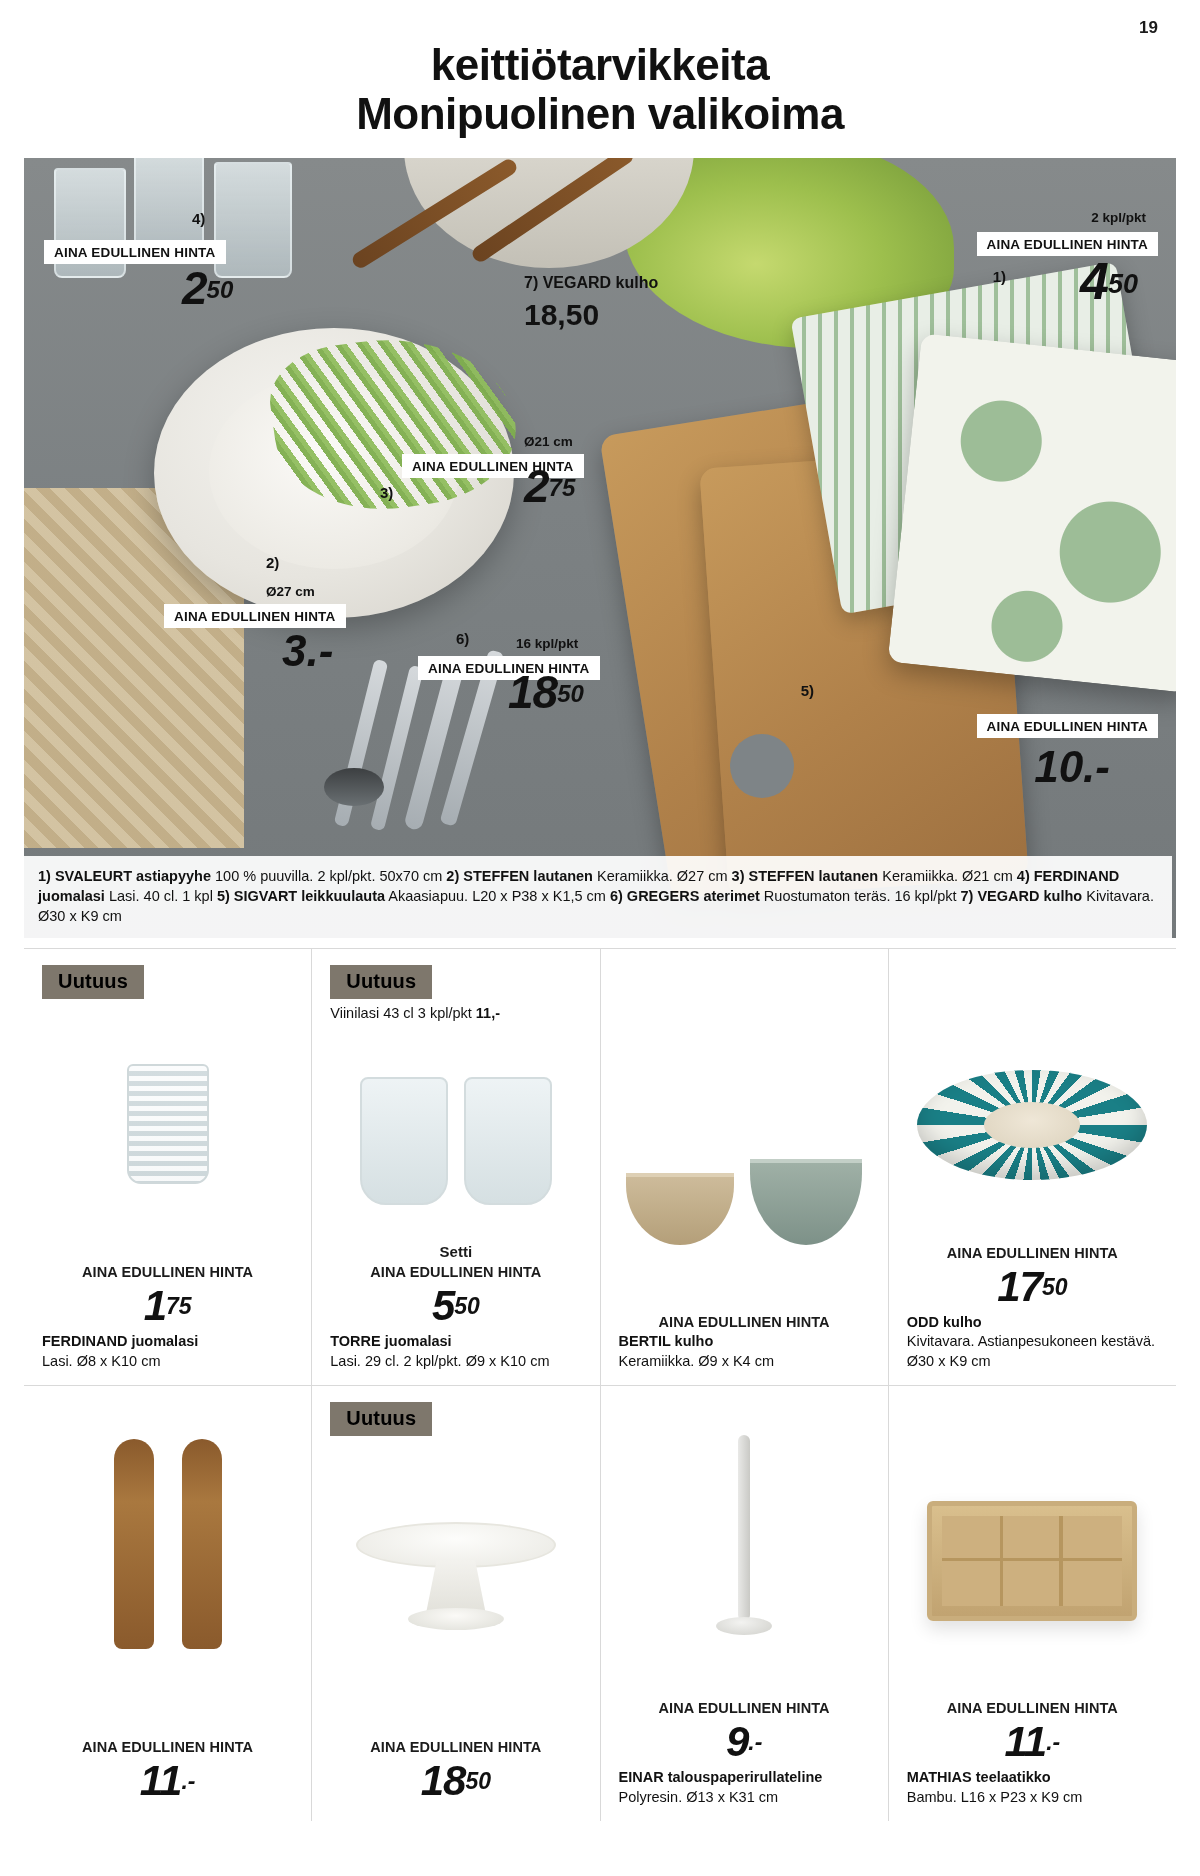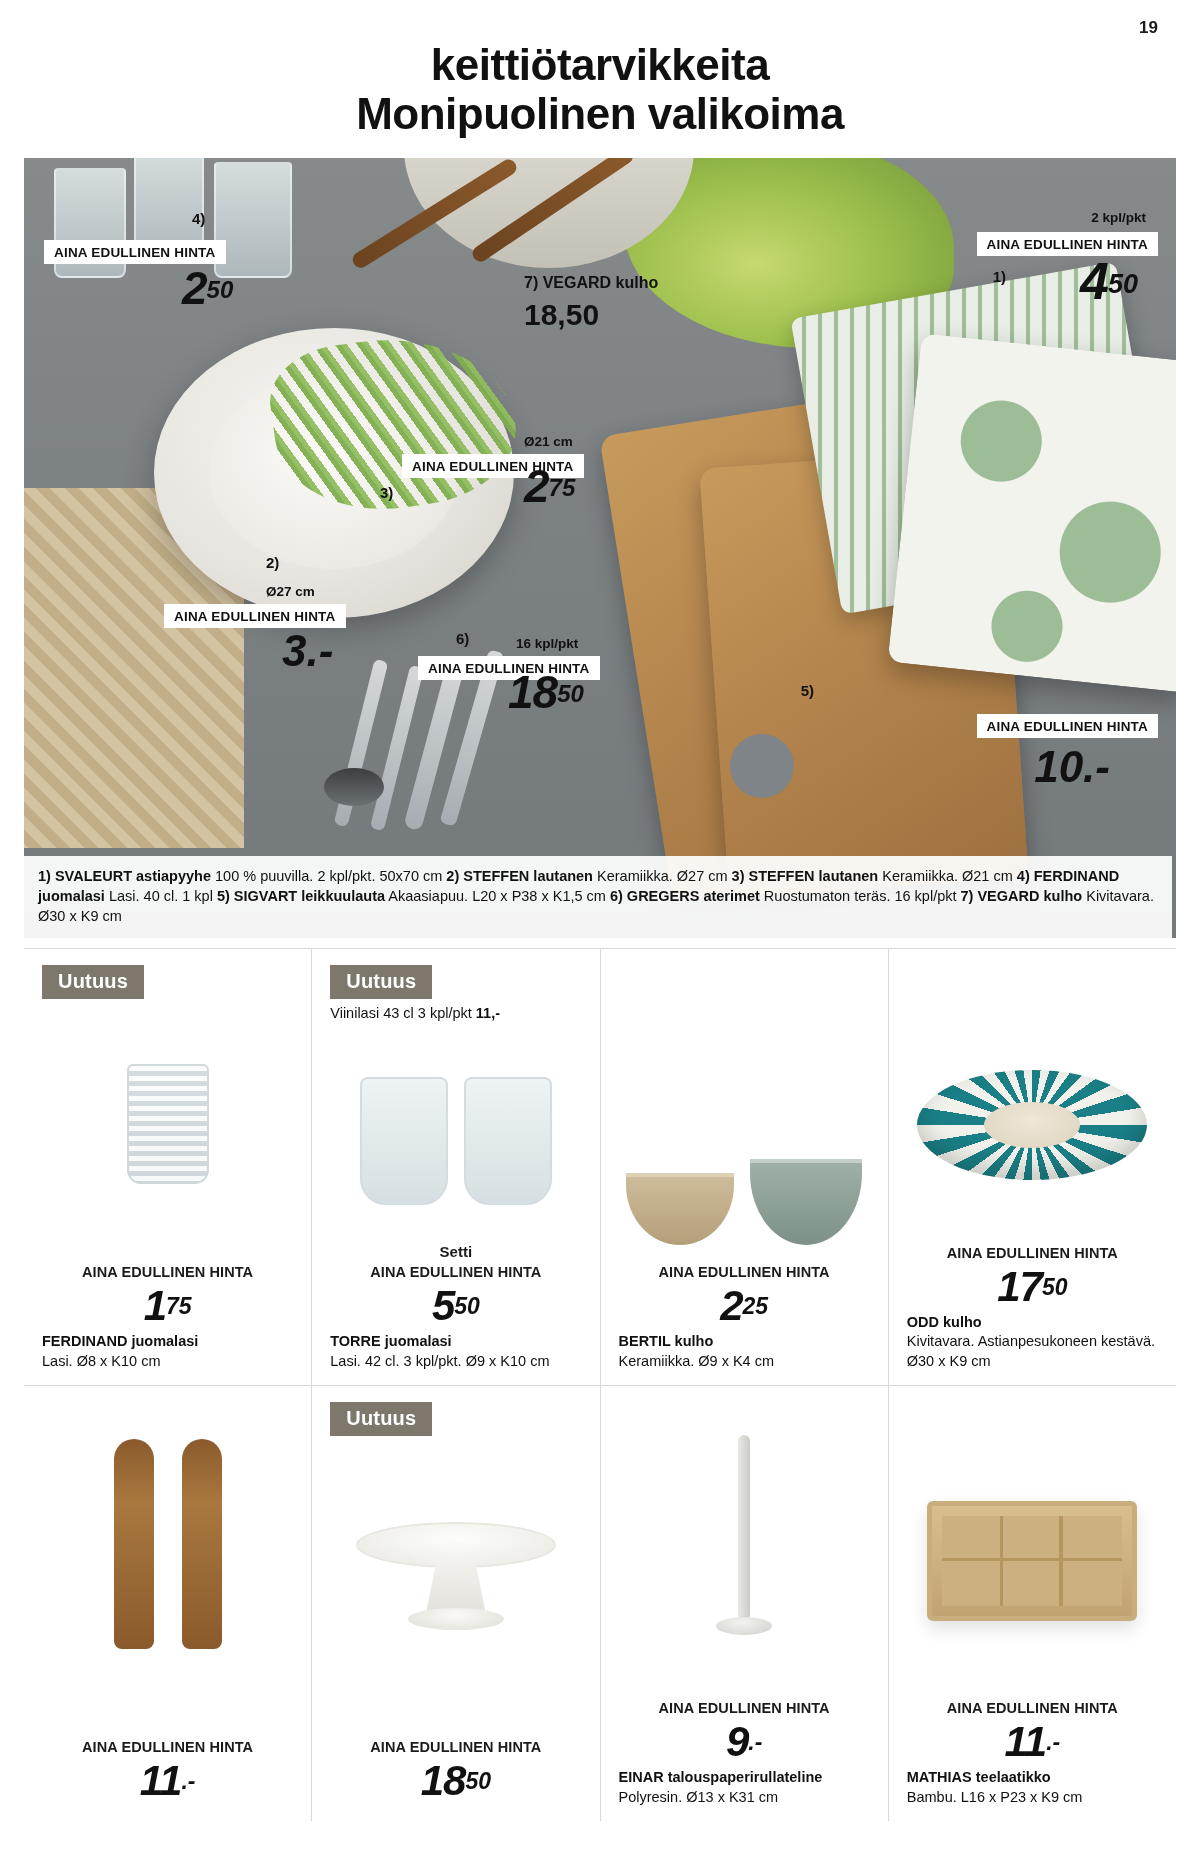--- a/index.html
+++ b/index.html
@@ -217,21 +217,21 @@
     flex: 1;
     position: relative;
     padding: 16px 18px 14px;
   }
   .cell + .cell { border-left: 1px solid #d9d9d9; }
   .cell.nosep { border-left: none; }
 
   .badge-new {
     display: inline-block;
     background: #7e776c;
-    color: #ffffff;
+    color: #000000;
     font-weight: bold;
     font-size: 20px;
     padding: 5px 16px 6px;
     letter-spacing: .2px;
   }
   .cell-topnote {
     font-size: 14.5px;
     color: #111;
     margin-top: 6px;
   }
@@ -509,35 +509,32 @@
         <div class="obj glass-tumbler"></div>
       </div>
       <div class="cell-bottom">
         <div class="setti">Setti</div>
         <div class="aina">AINA EDULLINEN HINTA</div>
         <div class="price-row">
           <span class="pnum">5</span><span class="psup">50</span>
         </div>
         <div class="desc">
           <span class="name">TORRE juomalasi</span>
-          <span>Lasi. 42 cl. 3 kpl/pkt. Ø9 x K10 cm</span>
+          <span>Lasi. 29 cl. 2 kpl/pkt. Ø9 x K10 cm</span>
         </div>
       </div>
     </div>
 
     <div class="cell">
       <div class="img-area" style="top:56px;height:240px;align-items:flex-end;">
         <div class="obj bowl-cer-a"></div>
         <div class="obj bowl-cer-b"></div>
       </div>
       <div class="cell-bottom">
         <div class="aina">AINA EDULLINEN HINTA</div>
-        <div class="price-row">
-          <span class="pnum">2</span><span class="psup">25</span>
-        </div>
         <div class="desc">
           <span class="name">BERTIL kulho</span>
           <span>Keramiikka. Ø9 x K4 cm</span>
         </div>
       </div>
     </div>
 
     <div class="cell">
       <div class="img-area" style="top:56px;height:240px;">
         <div class="obj bowl-odd"></div>

